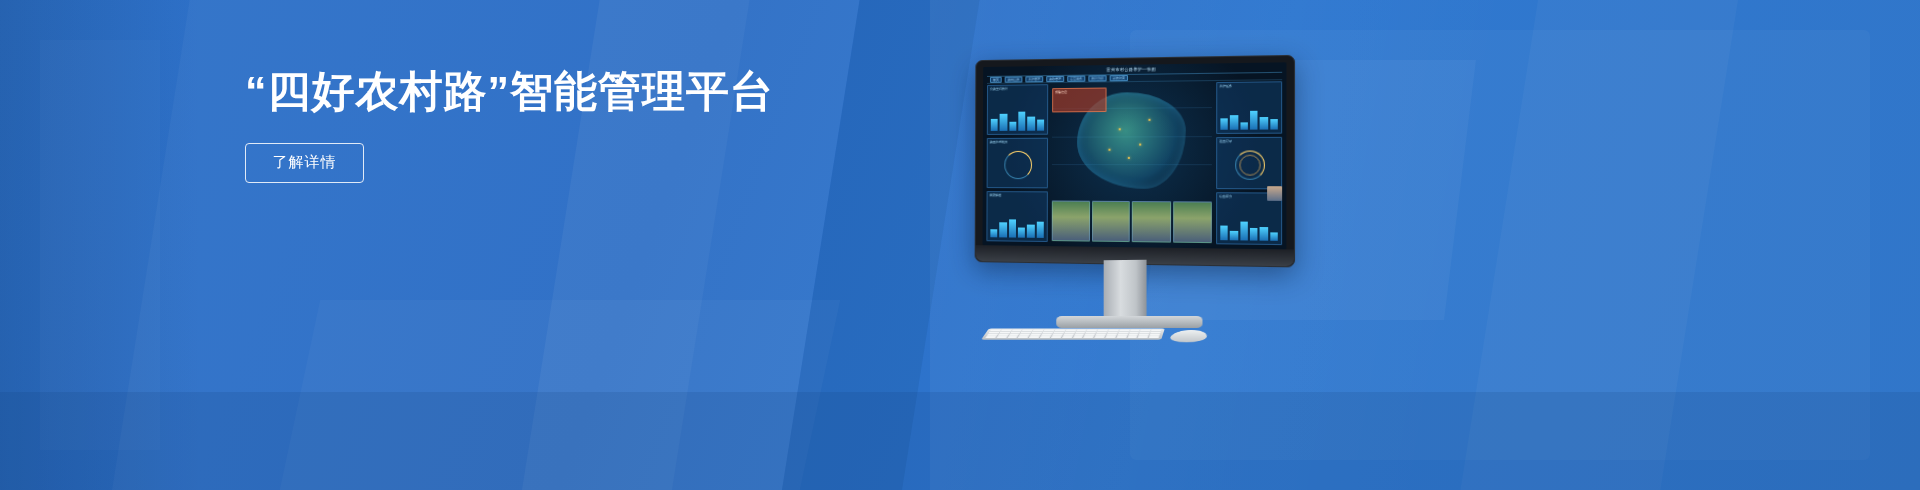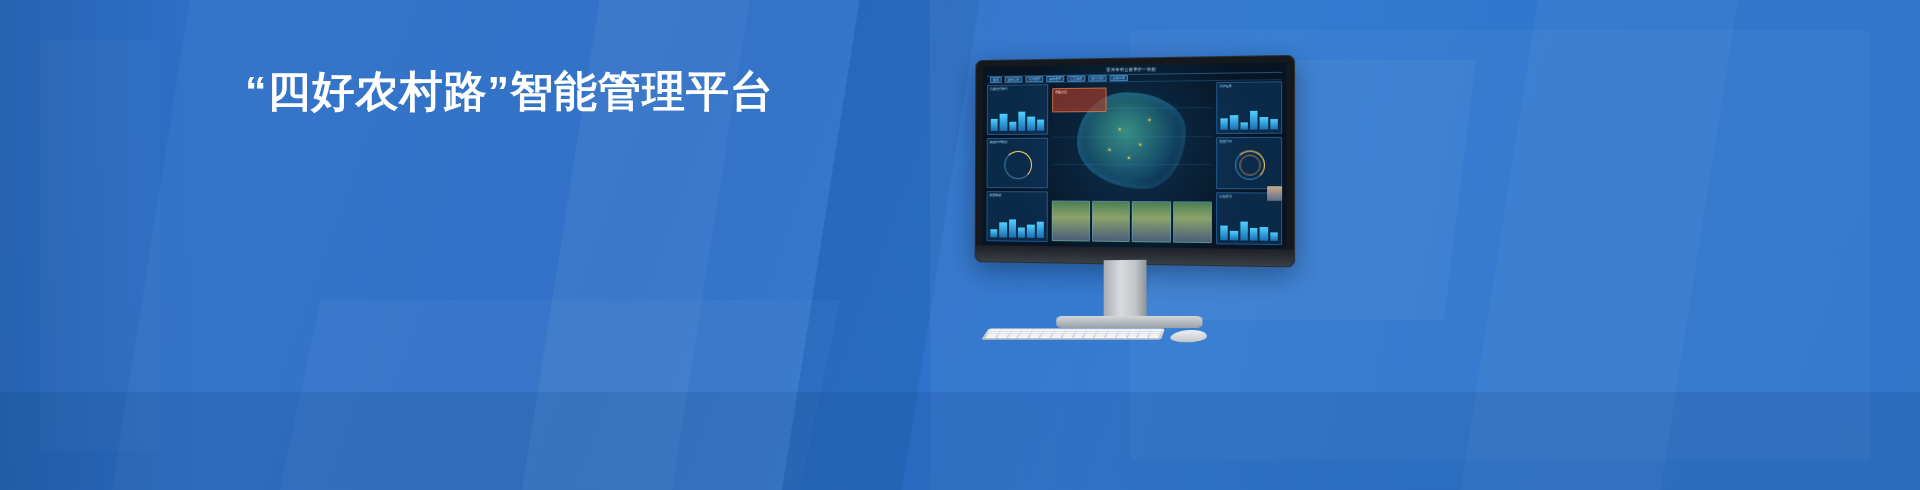--- a/index.html
+++ b/index.html
@@ -144,20 +144,21 @@
   <div class="bg-shape s4"></div>
   <div class="bg-shape s5"></div>
   <div class="bg-shape s6"></div>
   <div class="bg-shape s8"></div>
   <div class="bg-shape s10"></div>
   <div class="bg-shape s9"></div>
   <div class="bg-shape s7"></div>
 
   <div class="copy">
     <h1 class="title">“四好农村路”智能管理平台</h1>
+    <div class="btn">了解详情</div>
   </div>
 
   <div class="imac">
 
     <div class="screen-outer">
       <div class="screen-inner">
         <div class="dash">
 
           <div class="dash-title">雷州市村公路养护一张图</div>
 

